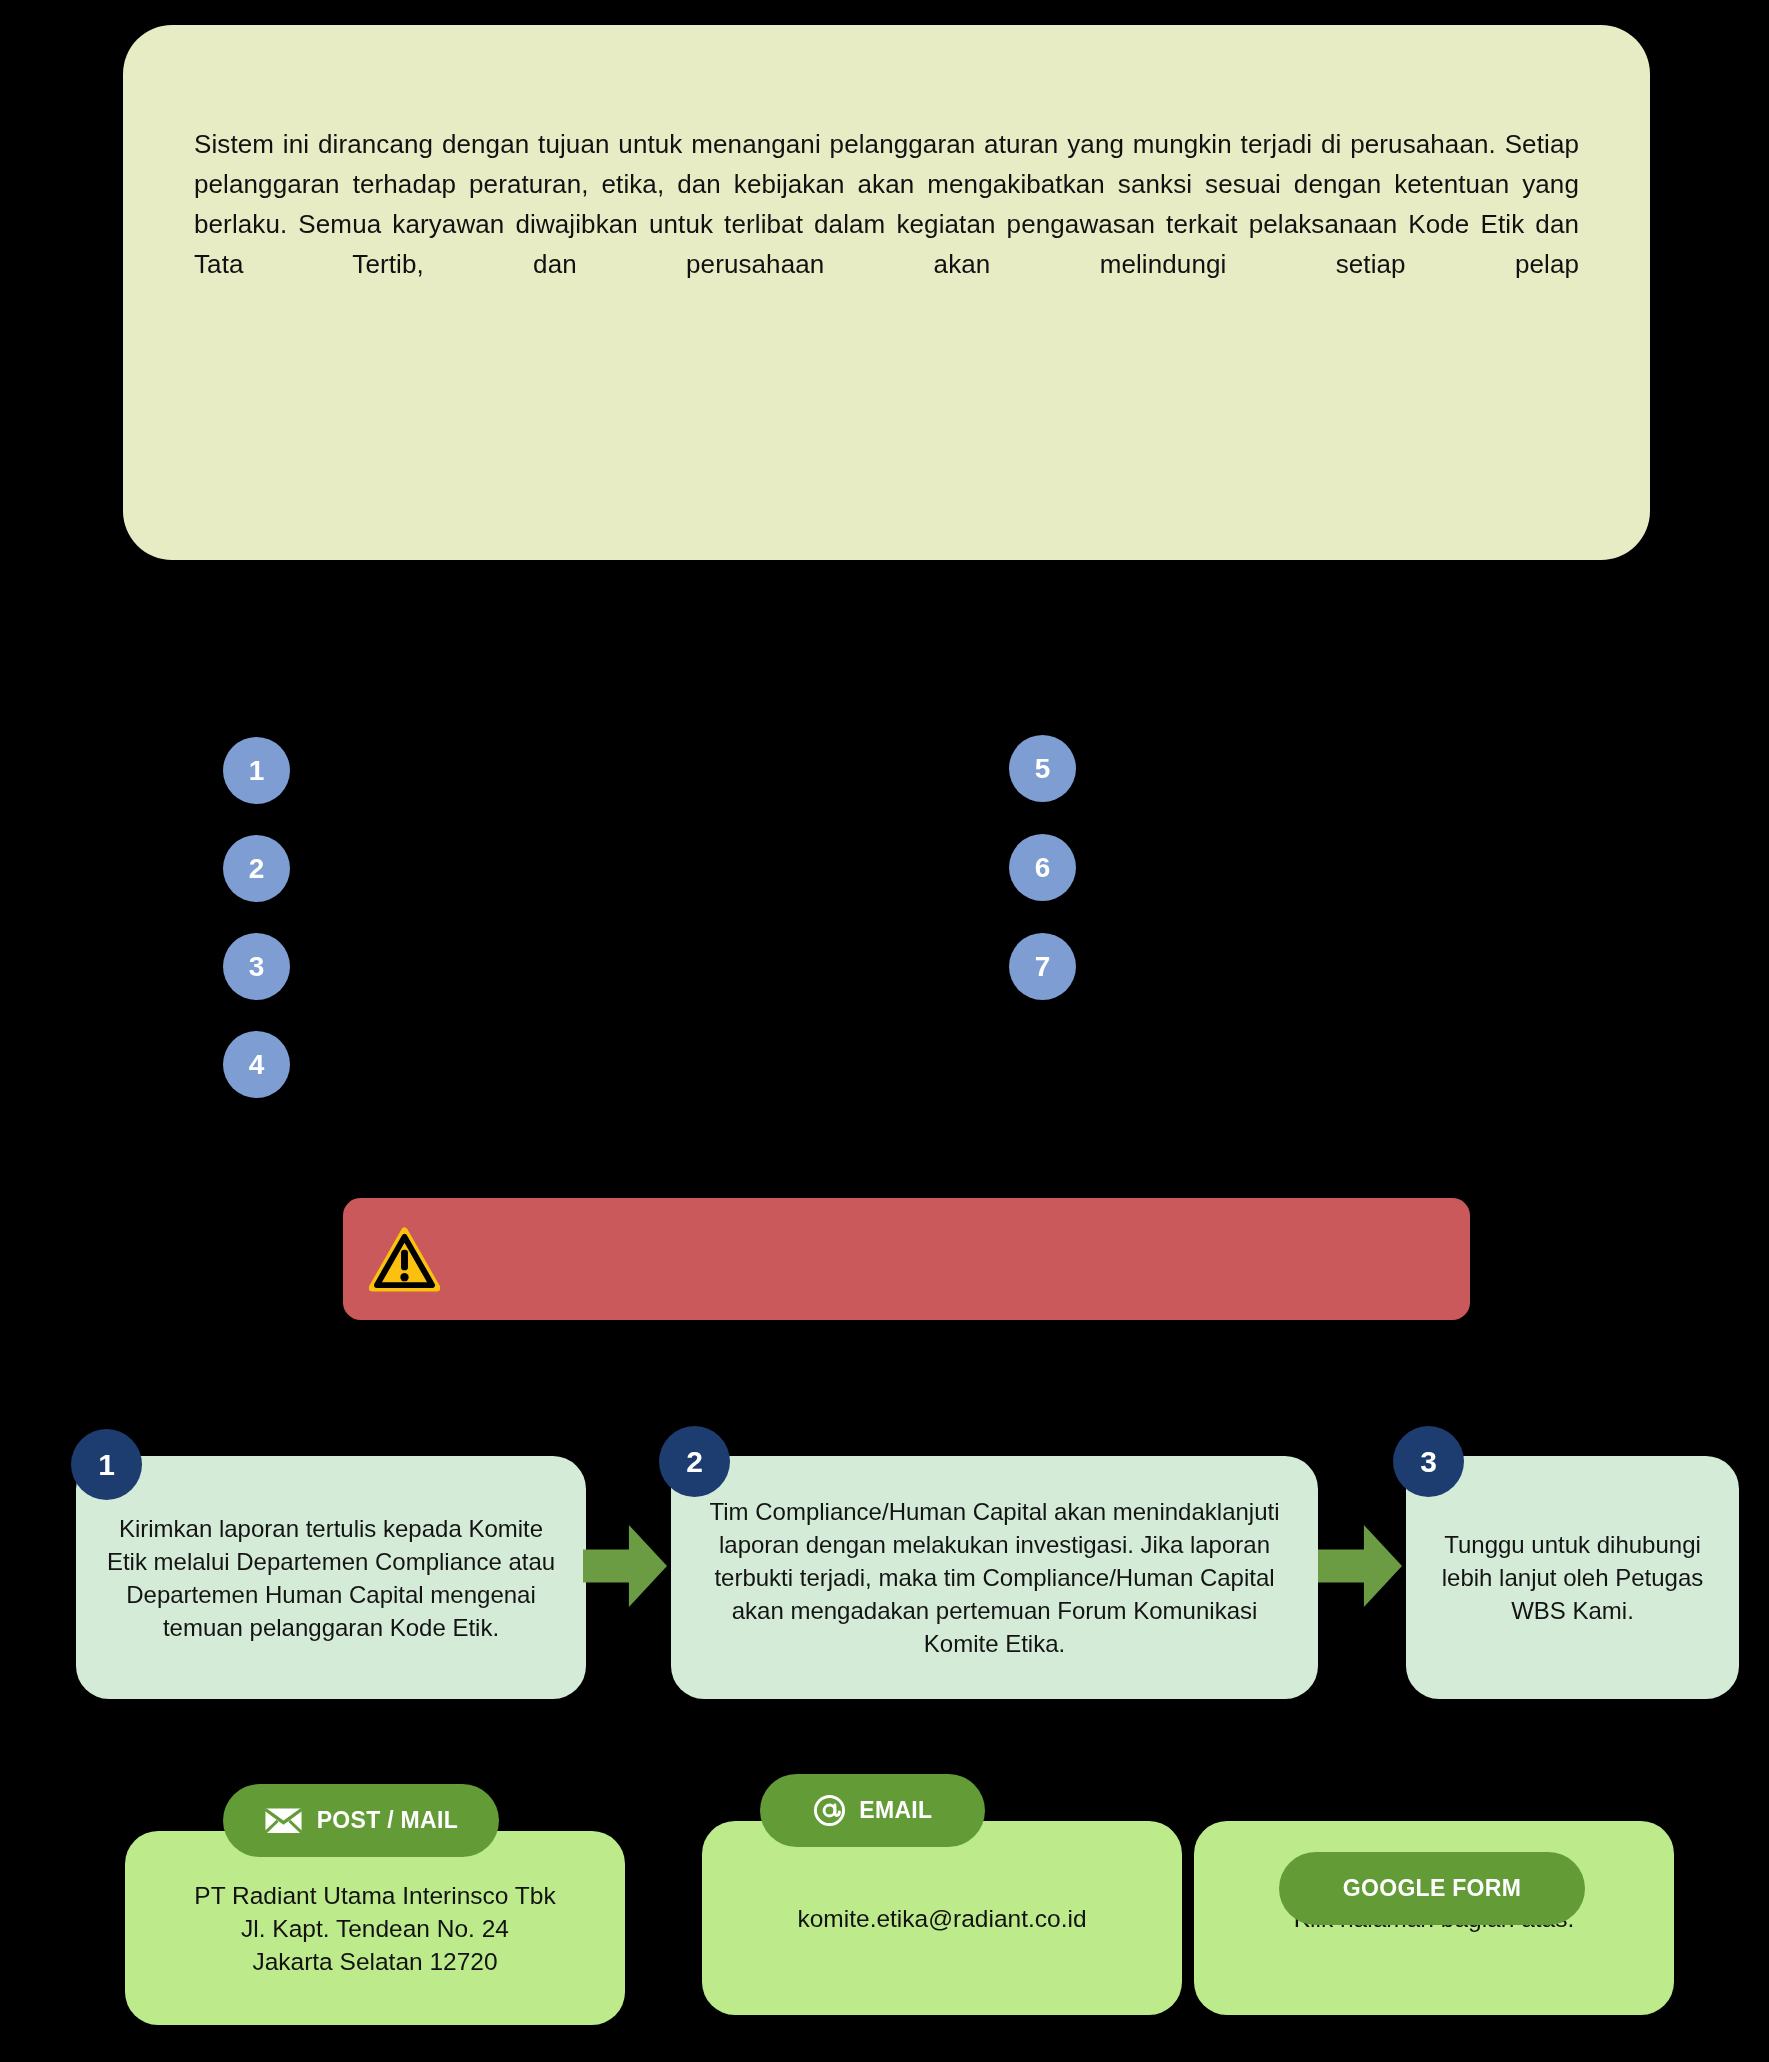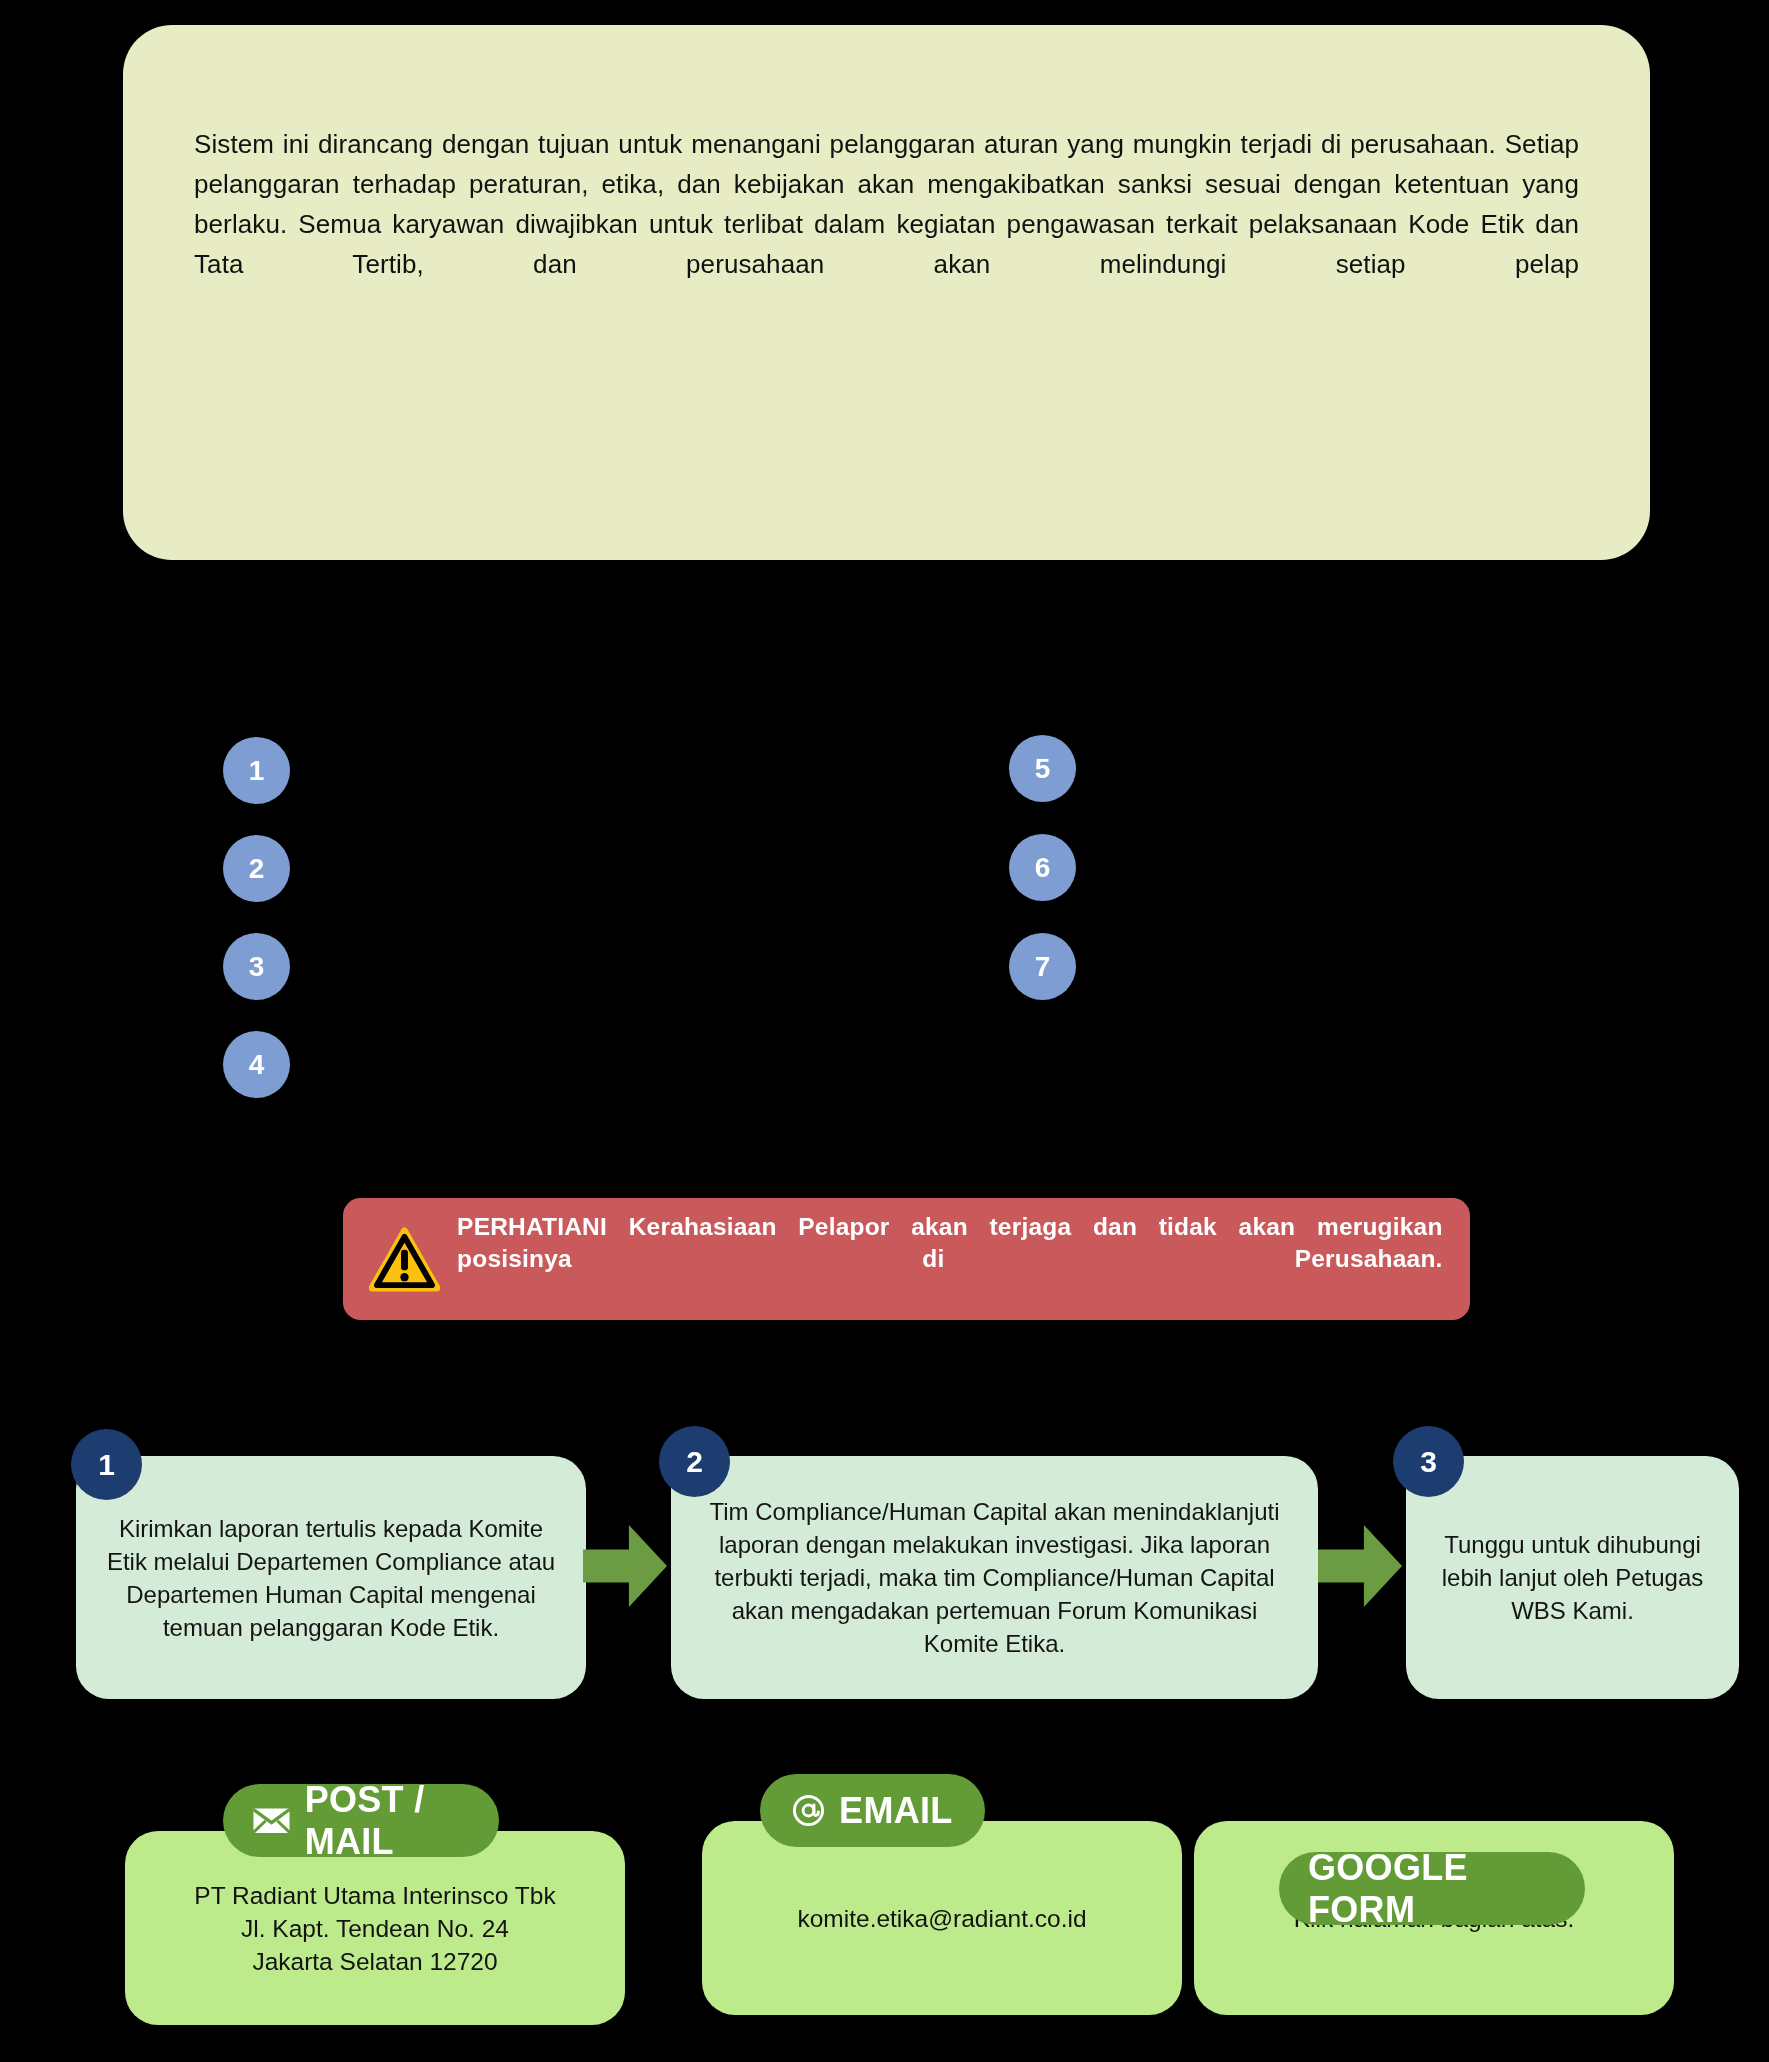--- a/index.html
+++ b/index.html
@@ -152,21 +152,21 @@
   .contact-pill {
     position: absolute;
     background: #639b37;
     border-radius: 39px;
     height: 73px;
     display: flex;
     align-items: center;
     justify-content: center;
     gap: 13.7px;
     color: #ffffff;
-    font-size: 36px;
+    font-size: 23px;
     font-weight: bold;
     letter-spacing: 0.3px;
     padding: 0 29px;
     box-sizing: border-box;
     z-index: 3;
   }
   .pill-icon {
     display: flex;
     align-items: center;
     justify-content: center;
@@ -205,21 +205,20 @@
 
 <div id="warning-banner">
   <span id="warning-icon">
     <svg viewBox="0 0 72 66" width="71" height="65" aria-hidden="true">
       <path d="M36 4 L69 62 L3 62 Z" fill="#fcc10f" stroke="#fcc10f" stroke-width="7" stroke-linejoin="round"></path>
       <path d="M36 10 L64 59 L8 59 Z" fill="#fcc10f" stroke="#000000" stroke-width="6" stroke-linejoin="round"></path>
       <rect x="32.5" y="23" width="7" height="21" rx="3.2" fill="#000000"></rect>
       <circle cx="36" cy="51" r="4.2" fill="#000000"></circle>
     </svg>
   </span>
-  <span id="warning-text">PERHATIANI Kerahasiaan Pelapor akan terjaga dan tidak akan merugikan posisinya di Perusahaan.</span>
 </div>
 
 <div class="step-card" style="left:76px; top:1456px; width:510px; height:243px;">
   <span>Kirimkan laporan tertulis kepada Komite Etik melalui Departemen Compliance atau Departemen Human Capital mengenai temuan pelanggaran Kode Etik.</span>
 </div>
 <div class="step-badge" style="left:71px; top:1429px;">
   <span>1</span>
 </div>
 
 <span class="step-arrow" style="left:583px; top:1519px;">

